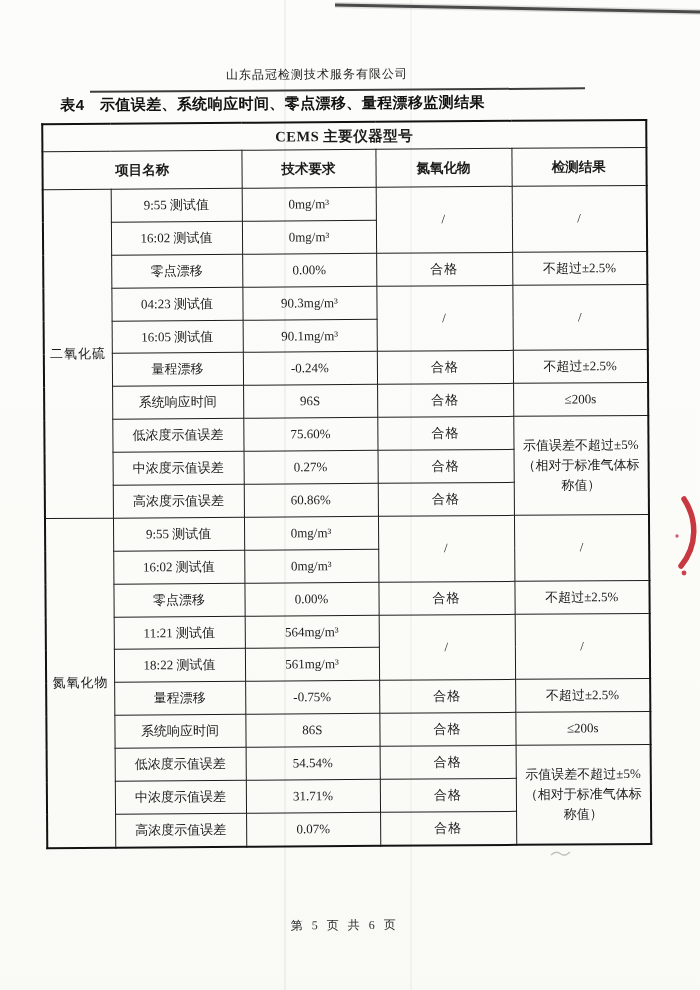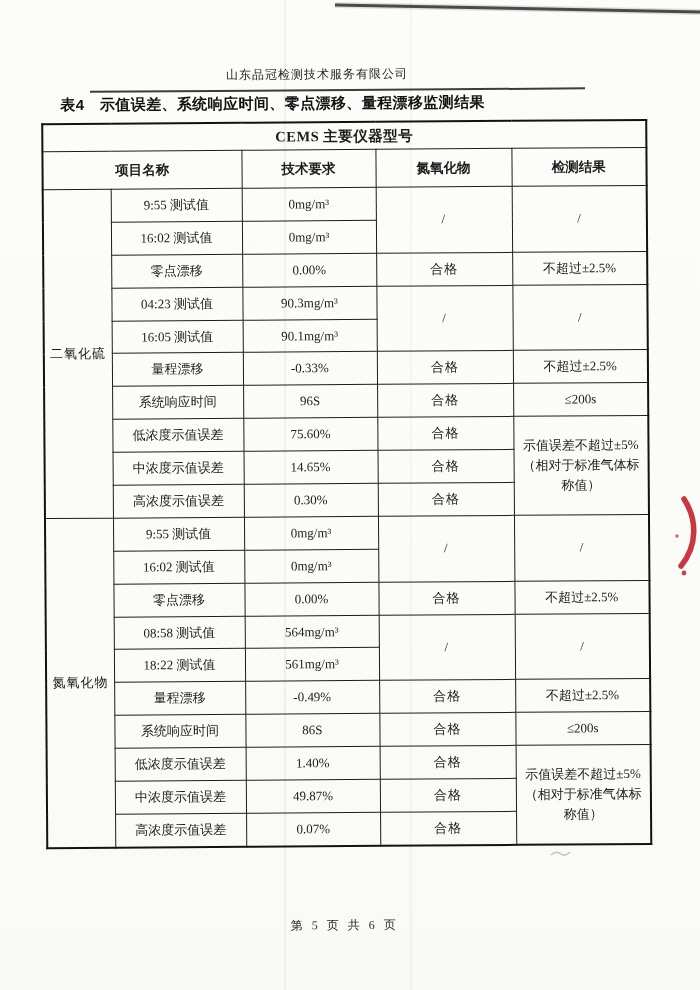--- a/index.html
+++ b/index.html
@@ -123,94 +123,94 @@
             <td class="result">90.3mg/m³</td>
             <td class="qualified" rowspan="2">/</td>
             <td class="requirement" rowspan="2">/</td>
           </tr>
           <tr>
             <td class="item">16:05 测试值</td>
             <td class="result">90.1mg/m³</td>
           </tr>
           <tr>
             <td class="item">量程漂移</td>
-            <td class="result">-0.33%</td>
+            <td class="result">-0.24%</td>
             <td class="qualified">合格</td>
             <td class="requirement">不超过±2.5%</td>
           </tr>
           <tr>
             <td class="item">系统响应时间</td>
             <td class="result">96S</td>
             <td class="qualified">合格</td>
             <td class="requirement">≤200s</td>
           </tr>
           <tr>
             <td class="item">低浓度示值误差</td>
             <td class="result">75.60%</td>
             <td class="qualified">合格</td>
             <td class="requirement" rowspan="3">示值误差不超过±5%（相对于标准气体标称值）</td>
           </tr>
           <tr>
             <td class="item">中浓度示值误差</td>
-            <td class="result">14.65%</td>
+            <td class="result">0.27%</td>
             <td class="qualified">合格</td>
           </tr>
           <tr>
             <td class="item">高浓度示值误差</td>
-            <td class="result">0.30%</td>
+            <td class="result">60.86%</td>
             <td class="qualified">合格</td>
           </tr>
           <tr>
             <td class="substance" rowspan="10">氮氧化物</td>
             <td class="item">9:55 测试值</td>
             <td class="result">0mg/m³</td>
             <td class="qualified" rowspan="2">/</td>
             <td class="requirement" rowspan="2">/</td>
           </tr>
           <tr>
             <td class="item">16:02 测试值</td>
             <td class="result">0mg/m³</td>
           </tr>
           <tr>
             <td class="item">零点漂移</td>
             <td class="result">0.00%</td>
             <td class="qualified">合格</td>
             <td class="requirement">不超过±2.5%</td>
           </tr>
           <tr>
-            <td class="item">08:58 测试值</td>
+            <td class="item">11:21 测试值</td>
             <td class="result">564mg/m³</td>
             <td class="qualified" rowspan="2">/</td>
             <td class="requirement" rowspan="2">/</td>
           </tr>
           <tr>
             <td class="item">18:22 测试值</td>
             <td class="result">561mg/m³</td>
           </tr>
           <tr>
             <td class="item">量程漂移</td>
-            <td class="result">-0.49%</td>
+            <td class="result">-0.75%</td>
             <td class="qualified">合格</td>
             <td class="requirement">不超过±2.5%</td>
           </tr>
           <tr>
             <td class="item">系统响应时间</td>
             <td class="result">86S</td>
             <td class="qualified">合格</td>
             <td class="requirement">≤200s</td>
           </tr>
           <tr>
             <td class="item">低浓度示值误差</td>
-            <td class="result">1.40%</td>
+            <td class="result">54.54%</td>
             <td class="qualified">合格</td>
             <td class="requirement" rowspan="3">示值误差不超过±5%（相对于标准气体标称值）</td>
           </tr>
           <tr>
             <td class="item">中浓度示值误差</td>
-            <td class="result">49.87%</td>
+            <td class="result">31.71%</td>
             <td class="qualified">合格</td>
           </tr>
           <tr>
             <td class="item">高浓度示值误差</td>
             <td class="result">0.07%</td>
             <td class="qualified">合格</td>
           </tr>
         </tbody>
     </table>
 

